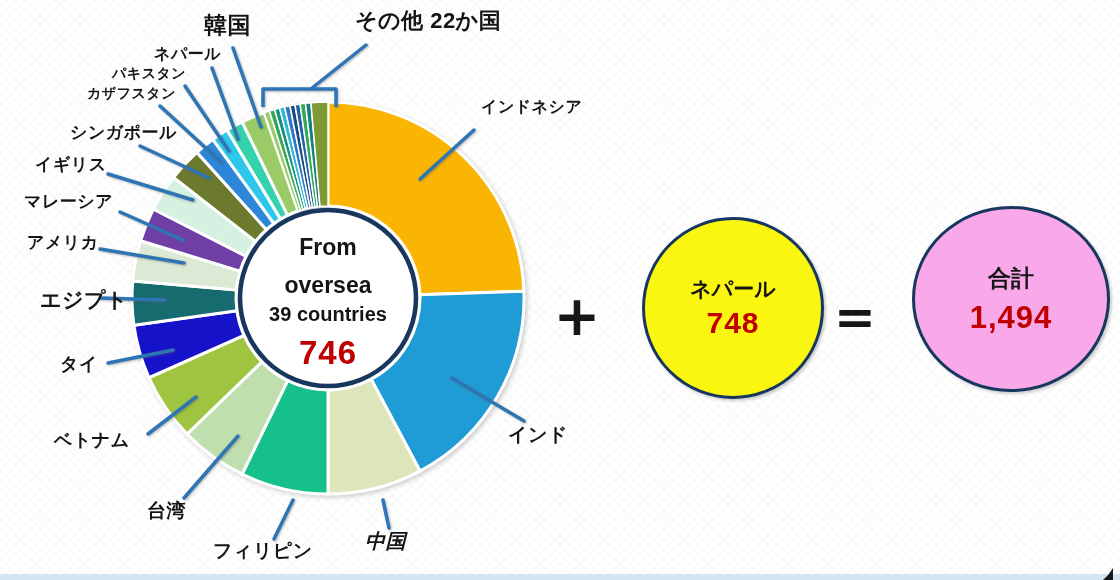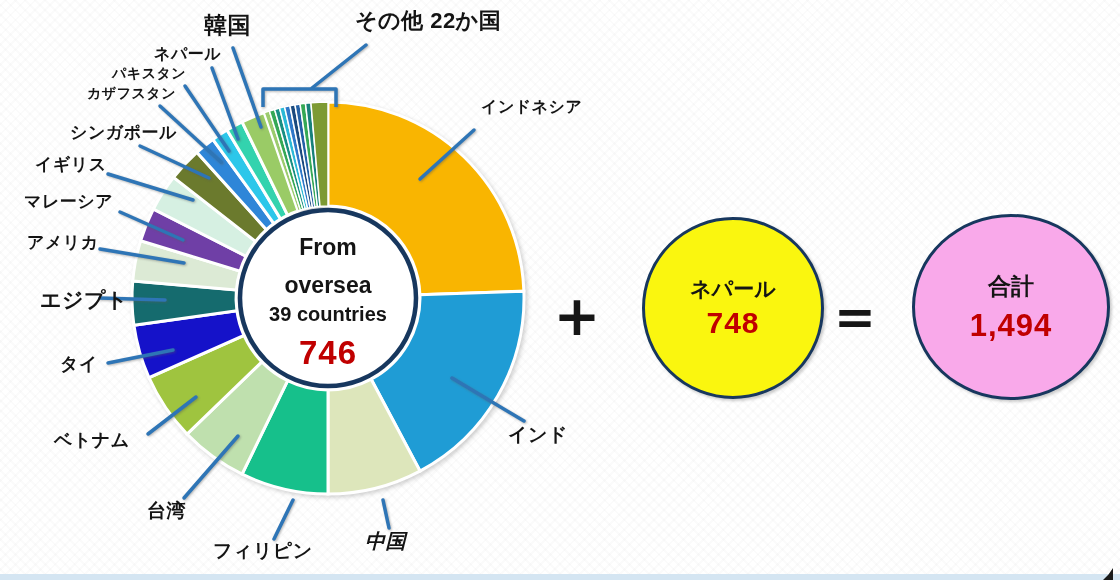--- a/index.html
+++ b/index.html
@@ -28,21 +28,21 @@
     font-weight:bold;color:#141414;
   }
   .donut-center{left:243px;top:220px;width:170px;height:156px;gap:2px;}
   .donut-center .l1,.donut-center .l2{font-size:23px;margin-top:9px;}
   .donut-center .l3{font-size:20px;margin-top:2px;}
   .big-red{color:#C00000;font-size:33px;margin-top:6px;letter-spacing:1px;}
   .side-circle{border:3px solid #17375E;border-radius:50%;box-shadow:2px 2px 3px rgba(0,0,0,0.2);}
   .japan-circle{left:642px;top:217px;width:176px;height:176px;background:#FAF60F;}
   .japan-circle .jl{font-size:21px;line-height:1.25;}
   .japan-circle .big-red{font-size:30px;margin-top:4px;}
-  .total-circle{left:912px;top:214px;width:192px;height:180px;background:#F9A9EA;}
+  .total-circle{left:912px;top:206px;width:192px;height:180px;background:#F9A9EA;}
   .total-circle .jl{font-size:23px;}
   .total-circle .big-red{font-size:31px;margin-top:6px;}
   .operator{
     position:absolute;font-weight:bold;color:#161616;text-align:center;
     font-family:"DejaVu Sans","Liberation Sans",sans-serif;
   }
   .plus{left:549px;top:286px;width:56px;font-size:56px;line-height:60px;}
   .equals{left:827px;top:288px;width:56px;font-size:50px;line-height:58px;}
   .bottom-strip{position:absolute;left:0;top:574px;width:1120px;height:6px;background:#D4E5F2;}
   .corner-mark{

